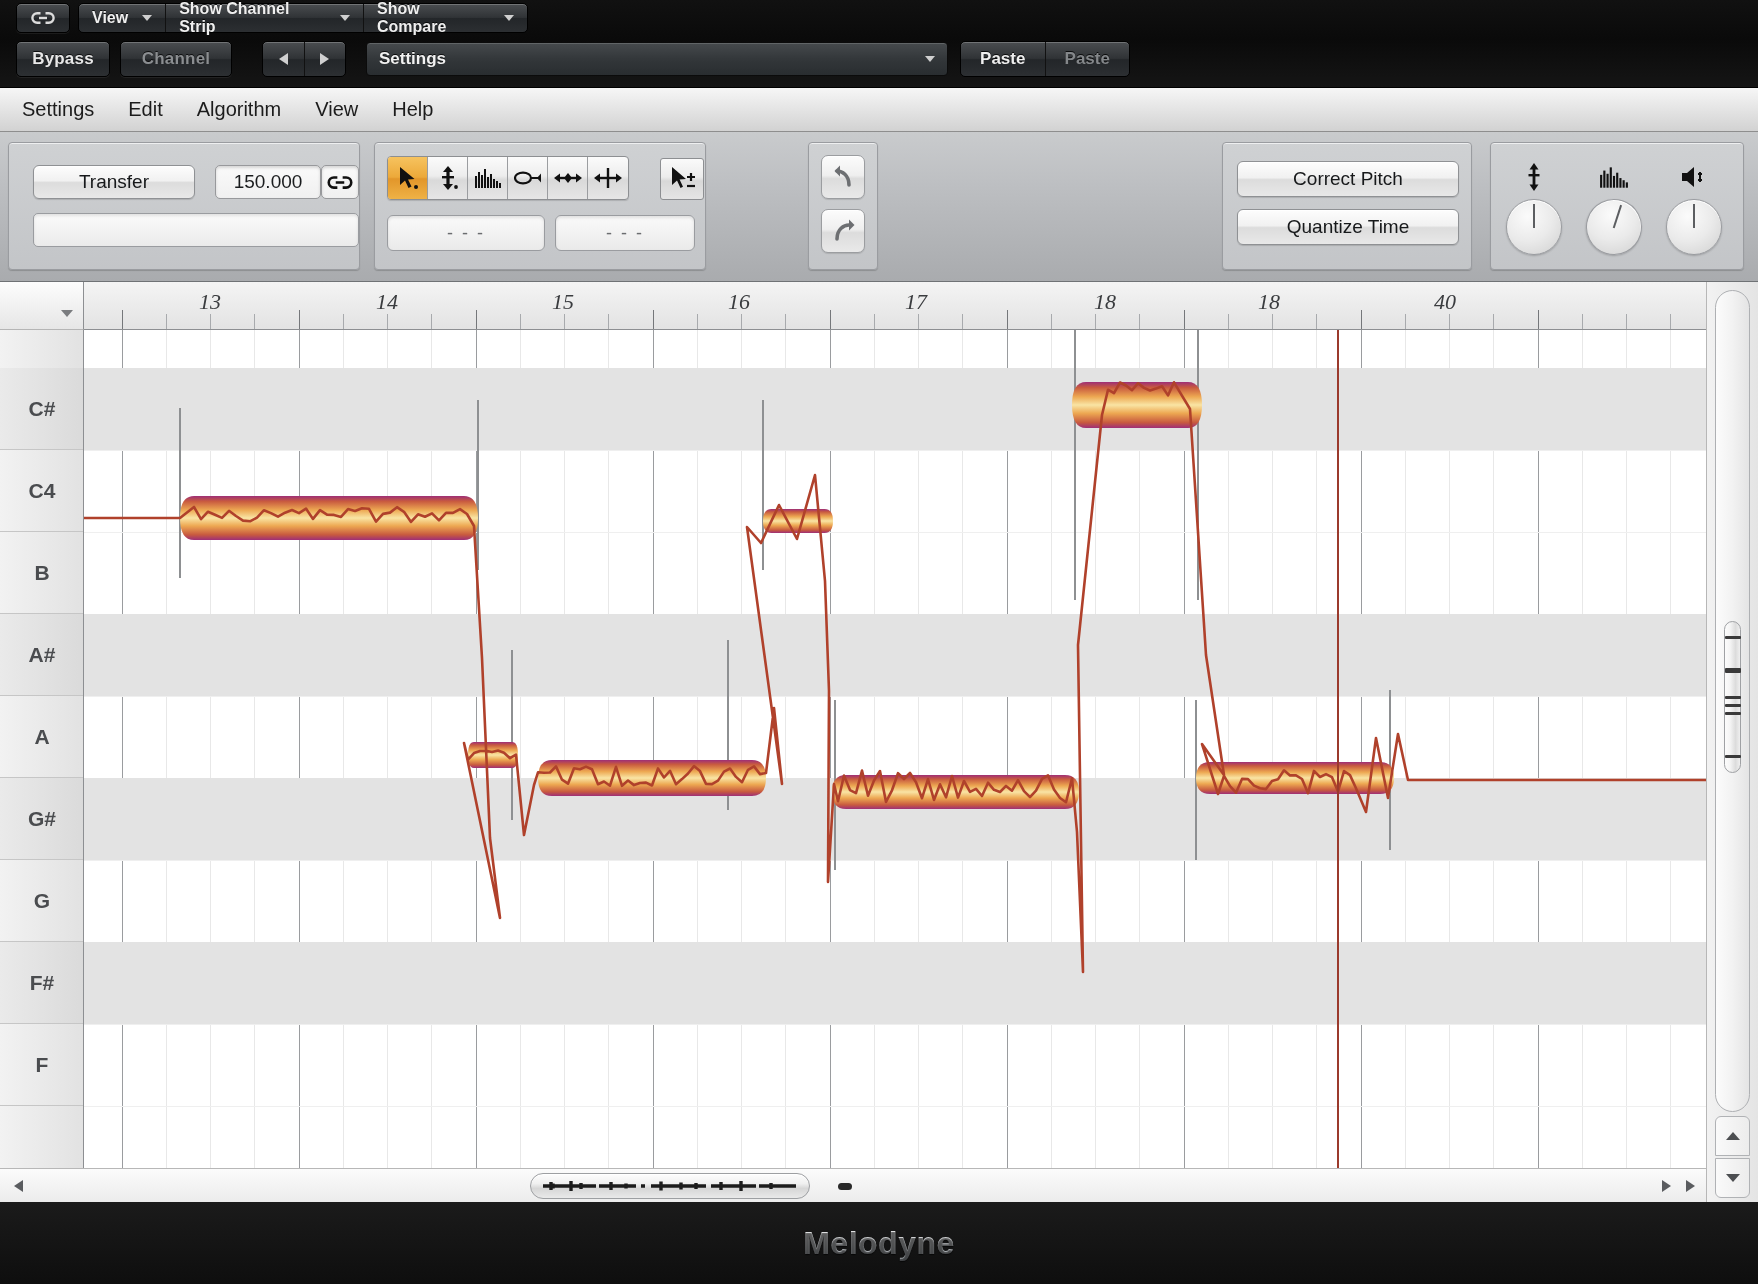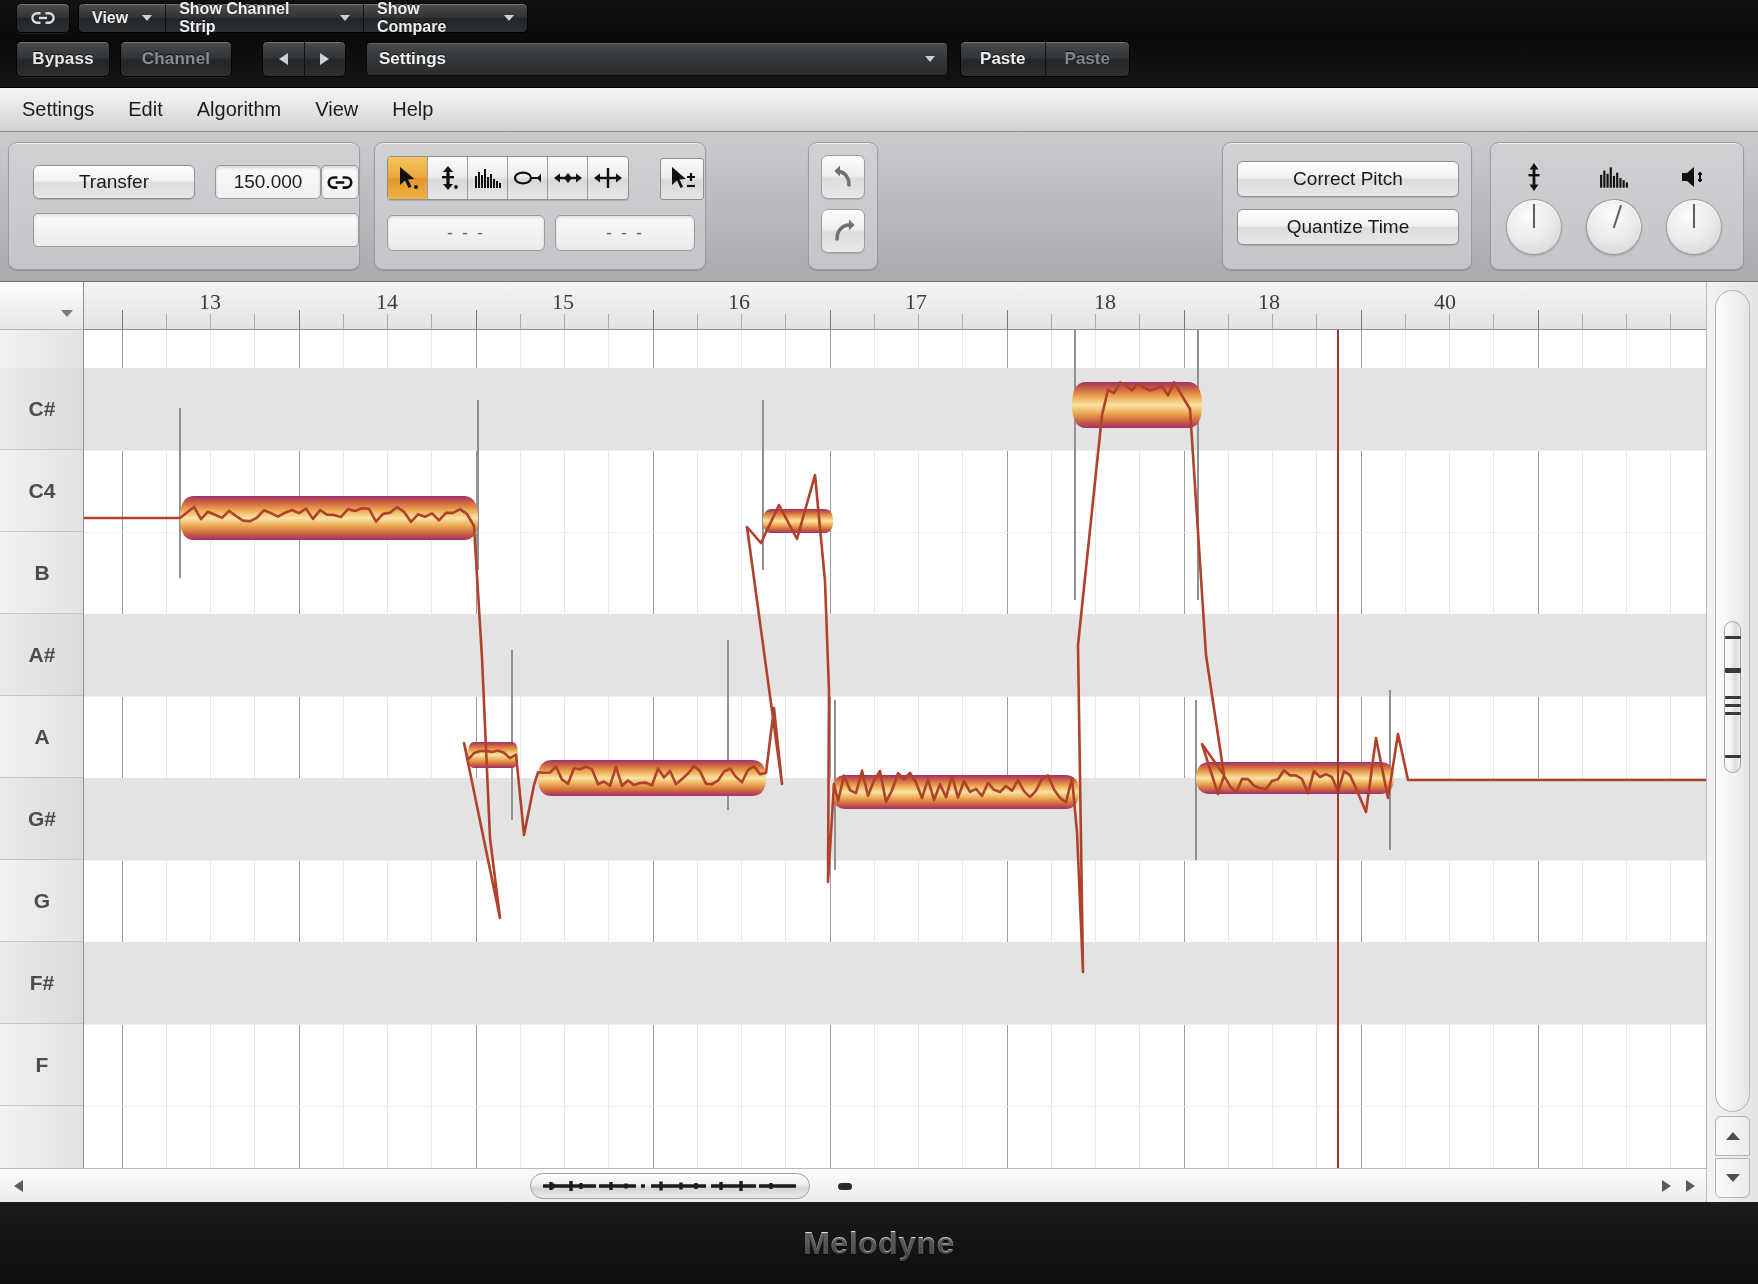--- a/index.html
+++ b/index.html
@@ -119,21 +119,21 @@
   
   .toolbar {
     position: absolute; left: 0; top: 132px; width: 1758px; height: 150px;
     background: linear-gradient(#c9cbcd 0%, #bdbfc2 35%, #a9abae 100%);
     border-bottom: 1px solid #6f7275;
   }
   .panel {
     position: absolute;
     background: linear-gradient(#cfd1d3 0%, #c3c5c8 100%);
     border: 1px solid #9a9ca0;
-    border-radius: 9px;
+    border-radius: 4px;
     box-shadow: inset 0 1px 0 rgba(255,255,255,.65), 0 1px 1px rgba(0,0,0,.18);
     padding-left: 28px;
   }
   .lightbtn {
     background: linear-gradient(#fdfdfd 0%, #f1f1f1 46%, #dcdcdc 52%, #e8e8e8 100%);
     border: 1px solid #8f9194;
     border-radius: 6px;
     box-shadow: inset 0 1px 0 #fff, 0 1px 1px rgba(0,0,0,.14);
     display: flex; align-items: center; justify-content: center;
     font-size: 19px; color: #17191b; cursor: default;
@@ -246,20 +246,21 @@
   .corner .caret-sm {
     position: absolute; right: 10px; top: 28px;
     width:0;height:0;border-left:6px solid transparent;border-right:6px solid transparent;
     border-top:7px solid #7a7c7f;
   }
   .ruler {
     position: absolute; left: 84px; top: 0; right: 52px; height: 48px;
     background: linear-gradient(#f4f4f4, #e3e3e3);
     border-bottom: 1px solid #8d8f92;
     overflow: hidden;
+    font-style: italic;
   }
   .ruler .barnum {
     position: absolute; top: 7px; transform: translateX(-50%);
     font-size: 22px; color: #3a3c3f; font-family: "Liberation Serif", serif;
   }
   .ruler .subtick {
     position: absolute; top: 32px; width: 1px; height: 16px; background: #a8aaad;
   }
   .ruler .bartick {
     position: absolute; top: 28px; width: 1px; height: 20px; background: #75777a;

